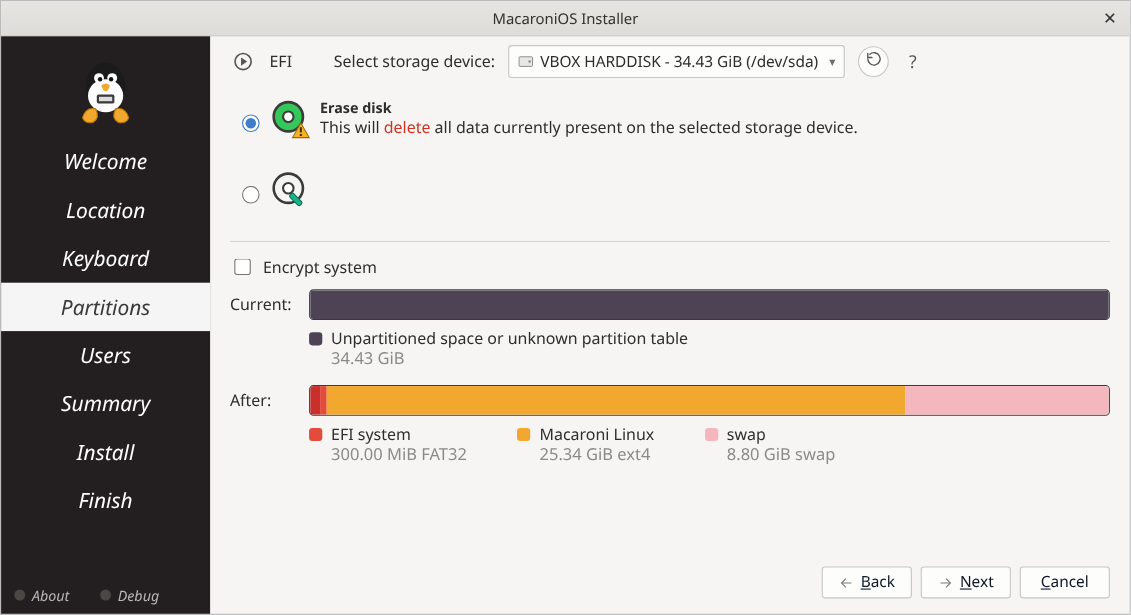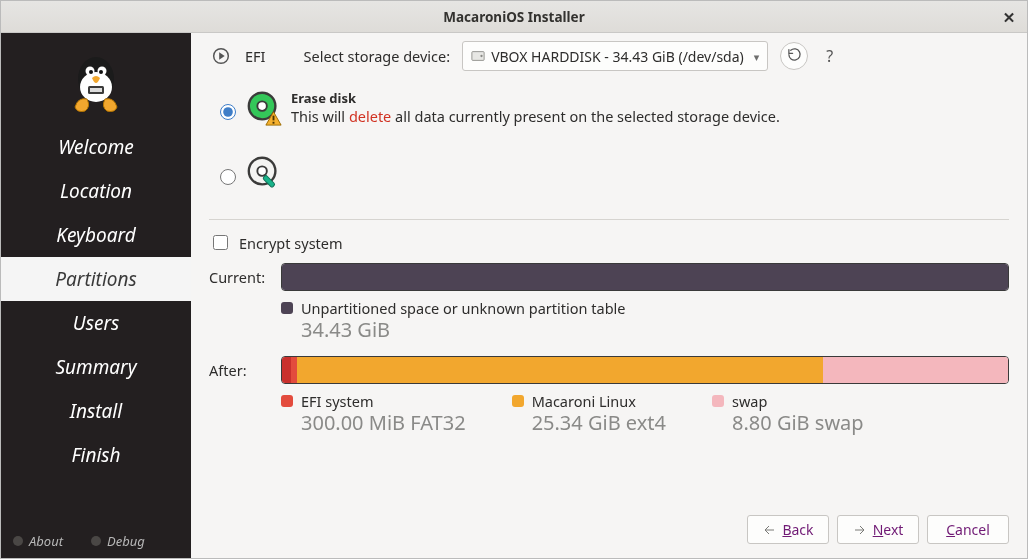--- a/index.html
+++ b/index.html
@@ -15,21 +15,21 @@
   }
   
   .titlebar {
     height: 32px;
     background: linear-gradient(#e6e5e3,#dedcd8);
     display: flex;
     align-items: center;
     justify-content: center;
     position: relative;
     border-bottom: 1px solid #c9c8c6;
-    font-weight: 700;
+    font-weight: 400;
     font-size: 13.5px;
     color: #33322f;
   }
   .titlebar .close {
     position: absolute;
     right: 8px; top: 6px;
     width: 20px; height: 20px;
     display: flex; align-items: center; justify-content: center;
     font-size: 15px; color: #333; cursor: pointer;
     border-radius: 3px;
@@ -145,38 +145,38 @@
 
   .bars { margin-top:10px; display:grid; grid-template-columns: 66px 1fr; row-gap:4px; column-gap:6px; font-size:14.5px; }
   .bar-label { text-align:left; padding-top:4px; }
   .bar {
     height:28px; border:1px solid #3a3a3a; border-radius:4px; overflow:hidden; display:flex;
   }
   .bar-seg { height:100%; }
   .legend { grid-column: 2; display:flex; gap:46px; margin-top:4px; margin-bottom:10px; }
   .legend-item { display:flex; flex-direction:column; line-height:1.25; }
   .legend-top { display:flex; align-items:center; gap:8px; font-size:14.5px; color:#2e2d2c; }
-  .legend-sub { color:#8a8a88; font-size:20px; padding-left:20px; }
+  .legend-sub { color:#8a8a88; font-size:15px; padding-left:20px; }
   .sw { width:12px; height:12px; border-radius:3px; display:inline-block; }
   .sw-dark { background:#4d4354; }
   .sw-red  { background:#e34b3d; }
   .sw-orng { background:#f2a72e; }
   .sw-pink { background:#f4b7bd; }
 
   .footer-btns {
     margin-top:auto;
     display:flex;
     justify-content:flex-end;
     gap:8px;
     padding-top:10px;
   }
   .btn {
     display:inline-flex; align-items:center; gap:6px;
     background:#fdfdfc; border:1px solid #c8c6c3; border-radius:3px;
-    padding:4px 14px; font-size:14px; color:#701a75; cursor:pointer;
+    padding:4px 14px; font-size:14px; color:#0f172a; cursor:pointer;
     min-width:82px; justify-content:center;
   }
   .btn .ico { color:#555; display:inline-flex; }
   .u { text-decoration: underline; text-underline-offset:1px; }
 
   
   .erase-ic, .manual-ic { width:38px; height:38px; position:relative; }
 </style>
 </head>
 <body>

